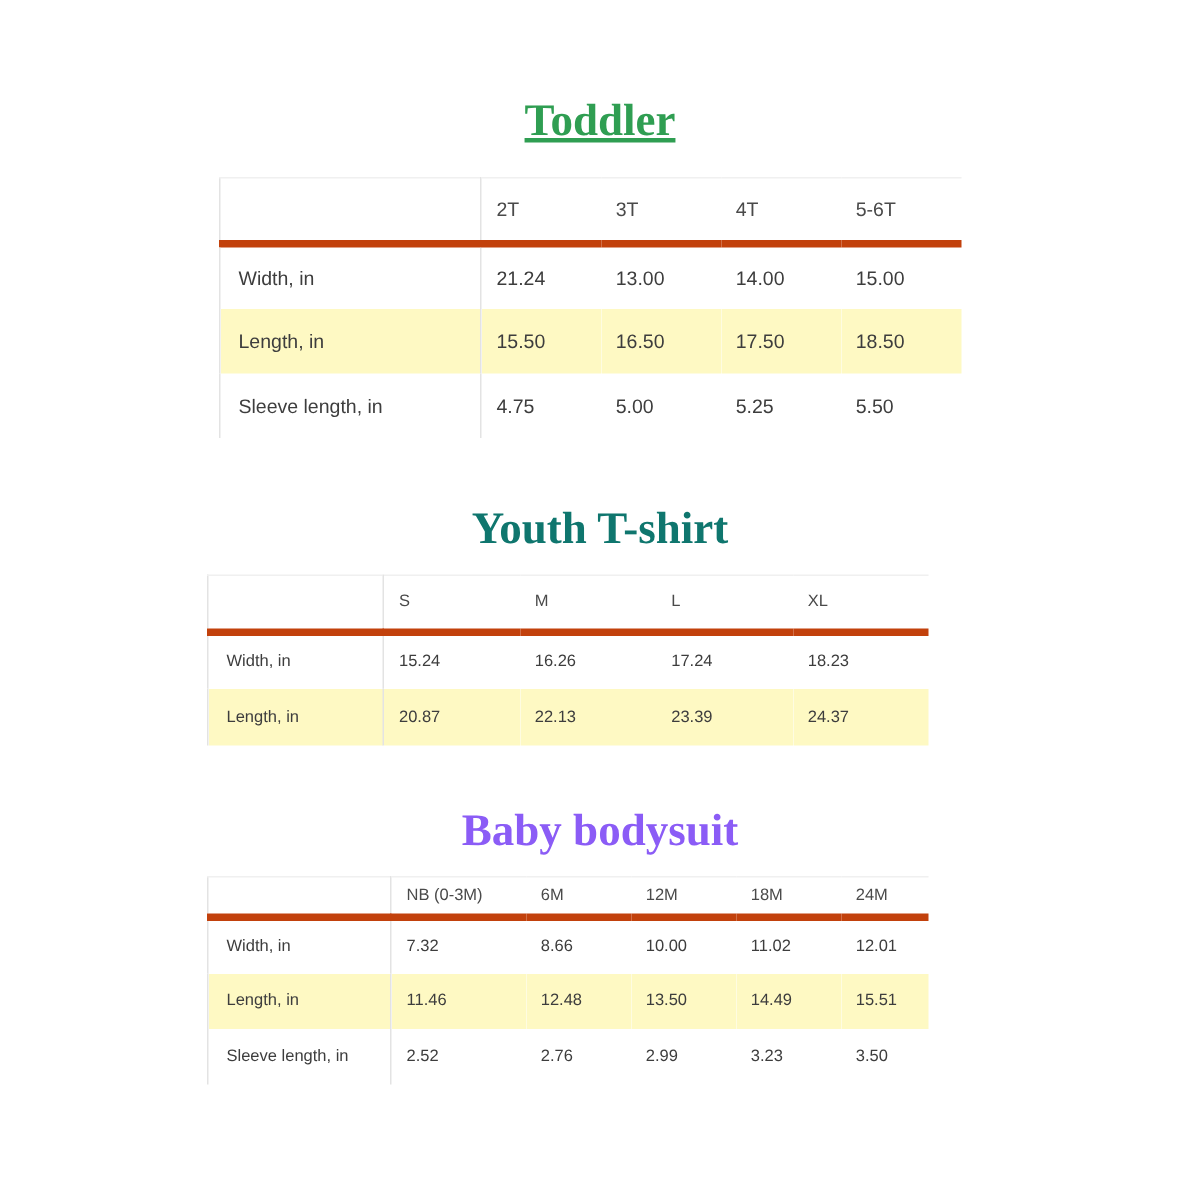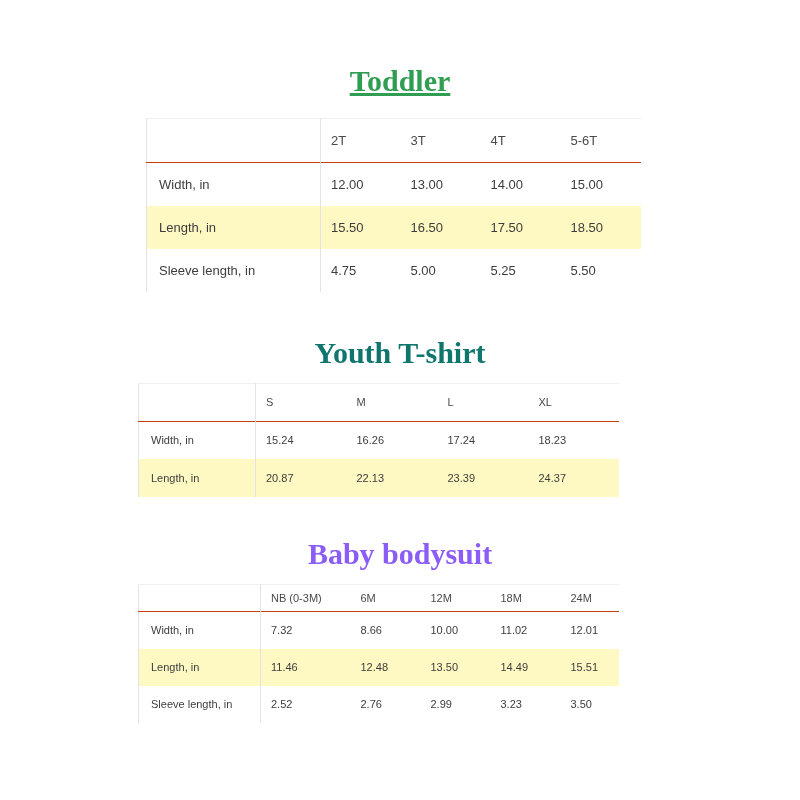--- a/index.html
+++ b/index.html
@@ -37,21 +37,21 @@
   table.size-table th, table.size-table td {
     padding: 0 4px 0 10px;
     vertical-align: middle;
     white-space: nowrap;
     overflow: hidden;
   }
   table.size-table .label-col {
     border-right: 1px solid #e3e3e3;
     padding-left: 12px;
   }
-  table.size-table thead tr { border-bottom: 1px solid #c2410c; margin-left: 45px; }
+  table.size-table thead tr { border-bottom: 5px solid #c2410c; margin-left: 45px; }
   table.size-table tbody tr:nth-child(2) { background: #fef9c3; }
 
   .t-toddler { width: 494px; margin: 22px 0 0 146px; font-size: 13px; }
   .t-toddler th { height: 44px; }
   .t-toddler td { height: 43px; }
 
   .t-youth { width: 480px; margin: 15px 0 0 138px; font-size: 11px; }
   .t-youth th { height: 38px; }
   .t-youth td { height: 38px; }
 
@@ -77,21 +77,21 @@
         <th class="label-col"></th>
         <th>2T</th>
         <th>3T</th>
         <th>4T</th>
         <th>5-6T</th>
       </tr>
     </thead>
     <tbody>
       <tr>
         <td class="label-col">Width, in</td>
-        <td>12.00</td>
+        <td>21.24</td>
         <td>13.00</td>
         <td>14.00</td>
         <td>15.00</td>
       </tr>
       <tr>
         <td class="label-col">Length, in</td>
         <td>15.50</td>
         <td>16.50</td>
         <td>17.50</td>
         <td>18.50</td>

